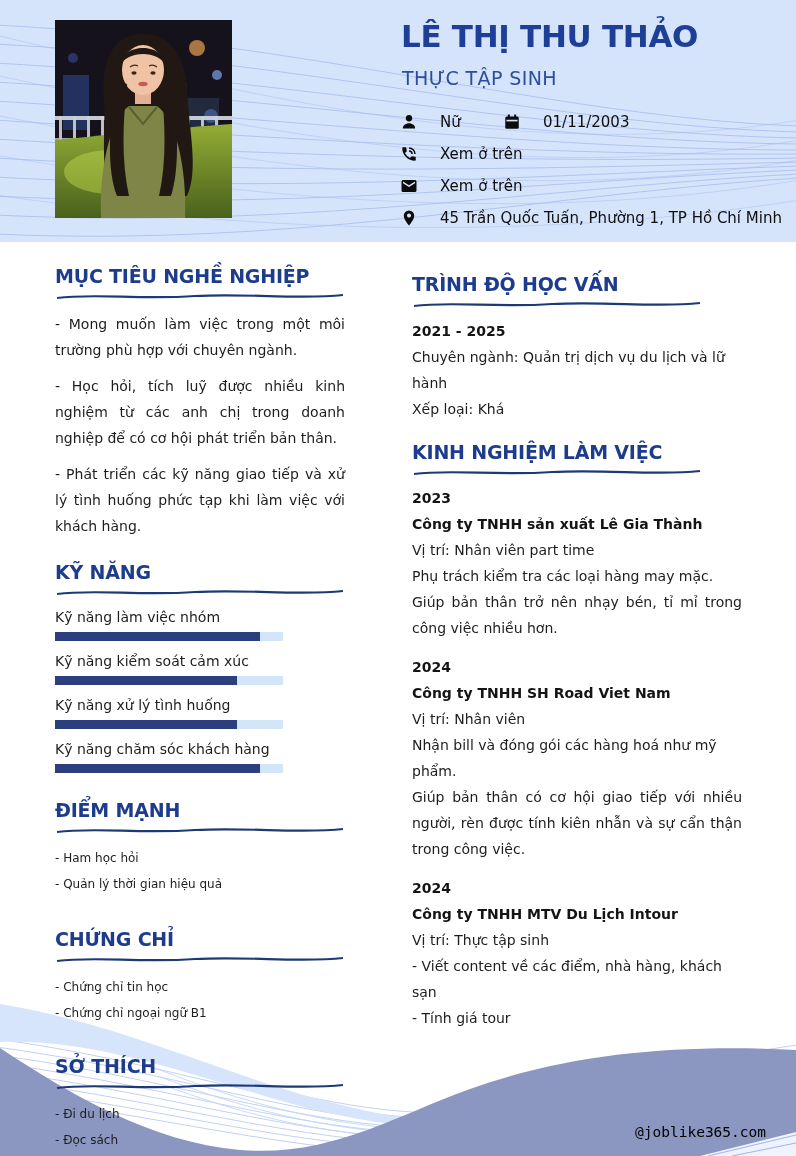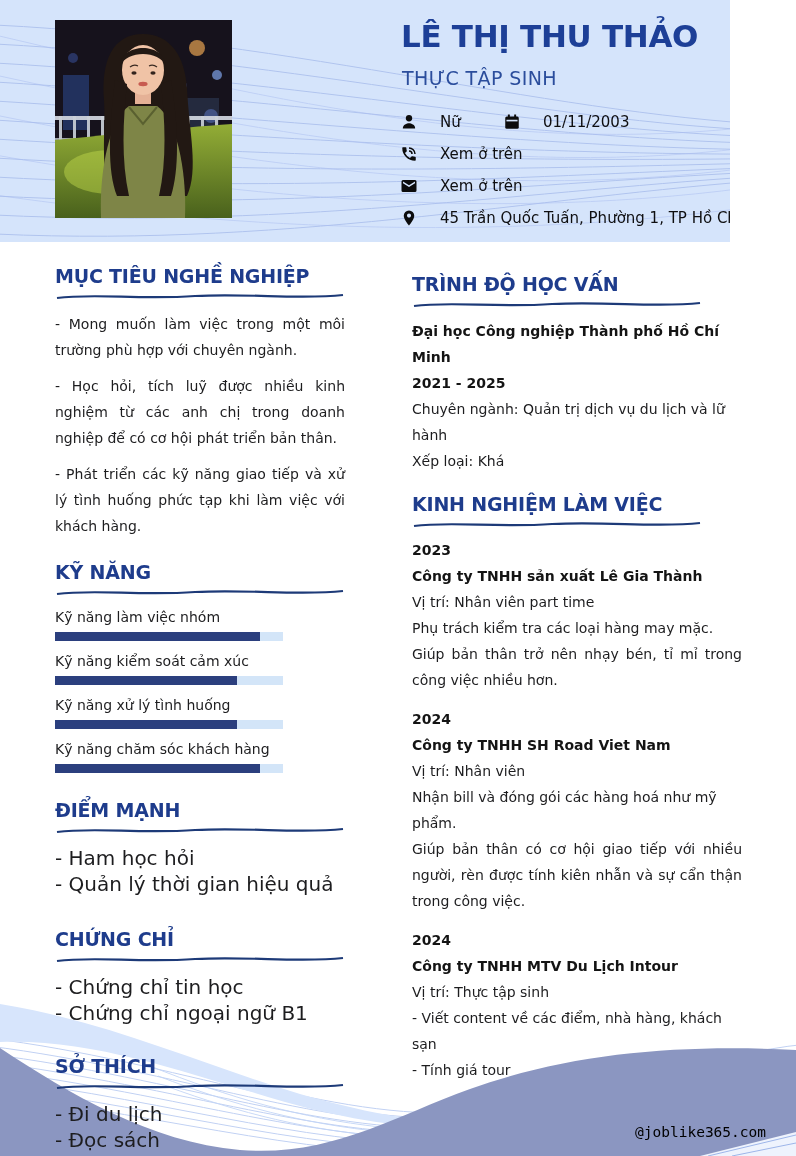--- a/index.html
+++ b/index.html
@@ -1,20 +1,20 @@
 <!DOCTYPE html>
 <html><head>
 <meta charset="utf-8">
 <style>
   html,body{margin:0;padding:0;background:#fff;}
   .page{position:relative;width:796px;height:1156px;background:#fff;overflow:hidden;
         font-family:"DejaVu Sans","Liberation Sans",sans-serif;color:#1d1d1f;}
 
   
-  .header{position:absolute;left:0;top:0;width:730px;height:242px;background:#d5e4fb;overflow:hidden;}
+  .header{position:absolute;left:0;top:0;width:796px;height:242px;background:#d5e4fb;overflow:hidden;}
   .header-waves{position:absolute;left:0;top:0;}
   .photo{position:absolute;left:55px;top:20px;width:177px;height:198px;overflow:hidden;}
   .name{position:absolute;left:401px;top:18px;font-size:31px;font-weight:bold;color:#1d3f97;letter-spacing:-.3px;}
   .role{position:absolute;left:402px;top:67px;font-size:19px;color:#2b4d9c;letter-spacing:.4px;}
   .contact{position:absolute;left:400px;top:110px;width:380px;}
   .c-row{display:flex;align-items:center;height:24px;margin-bottom:8px;}
   .c-pair{display:flex;align-items:center;}
   .c-pair.first{width:103px;}
   .c-ico{width:18px;height:18px;flex:0 0 18px;}
   .c-ico svg{display:block;}
@@ -24,21 +24,21 @@
   .col{position:absolute;z-index:2;}
   .col-left{left:55px;top:264px;width:290px;}
   .col-right{left:412px;top:264px;width:330px;}
   .sec-title{font-size:19px;font-weight:bold;color:#1e3c8c;letter-spacing:-.2px;line-height:24px;}
   .wavy{display:block;margin-top:4px;}
   .wavy path{stroke:#1d3a78;stroke-width:2.2;fill:none;}
   .sec{margin-top:0;}
   .mt{margin-top:25px;}
   .just p{margin:10px 0 0 0;font-size:14px;line-height:26px;text-align:justify;}
   .list{margin-top:10px;}
-  .list div{font-size:20px;line-height:26px;}
+  .list div{font-size:12px;line-height:26px;}
 
   
   .skill{margin-top:10px;}
   .skill-label{font-size:14px;line-height:20px;}
   .bar-track{margin-top:5px;width:228px;height:9px;background:#d3e5f8;}
   .bar-fill{height:9px;background:#2b3f7e;}
 
   
   .edu-line,.exp-line{font-size:14px;line-height:26px;}
   .b{font-weight:bold;color:#141414;}
@@ -296,21 +296,20 @@
   </div>
 
   <div class="col col-right">
 
     <div class="sec" style="margin-top:8px;">
       <div class="sec-title">TRÌNH ĐỘ HỌC VẤN</div>
       <svg class="wavy" width="290" height="9" viewBox="0 0 290 9">
           <path d="M2,6 C40,1 85,8 140,4 C195,1 245,8 288,3"></path>
         </svg>
       <div class="edu-block">
-        <div class="edu-line b">Đại học Công nghiệp Thành phố Hồ Chí Minh</div>
         <div class="edu-line b">2021 - 2025</div>
         <div class="edu-line">Chuyên ngành: Quản trị dịch vụ du lịch và lữ hành</div>
         <div class="edu-line">Xếp loại: Khá</div>
       </div>
     </div>
 
     <div class="sec" style="margin-top:18px;">
       <div class="sec-title">KINH NGHIỆM LÀM VIỆC</div>
       <svg class="wavy" width="290" height="9" viewBox="0 0 290 9">
           <path d="M2,6 C40,1 85,8 140,4 C195,1 245,8 288,3"></path>

